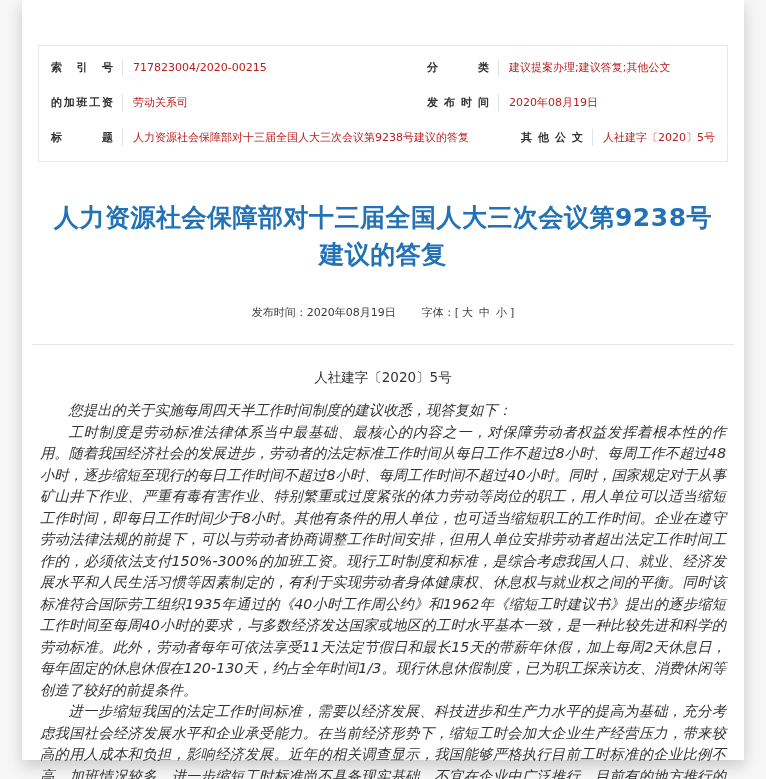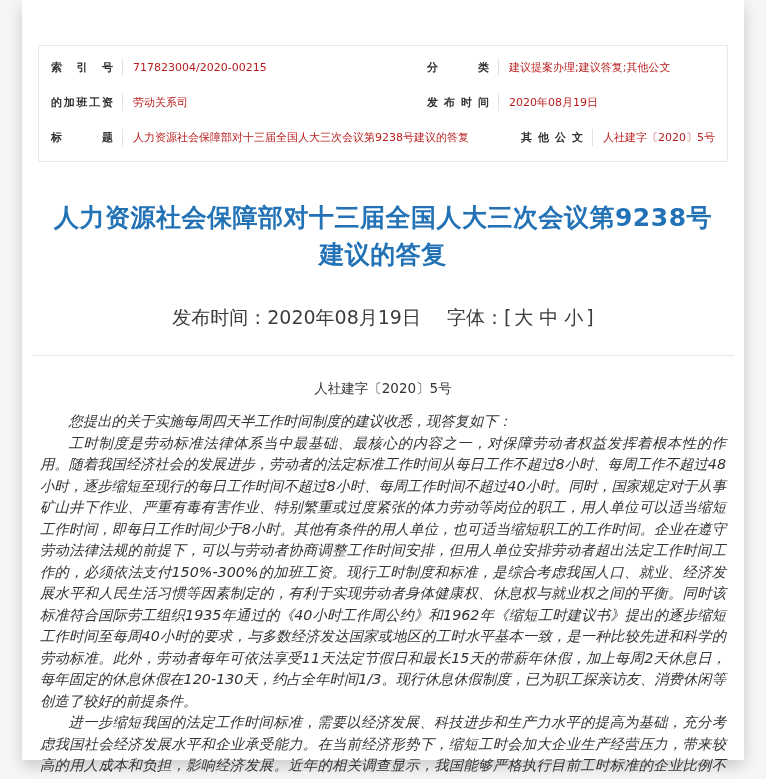--- a/index.html
+++ b/index.html
@@ -61,21 +61,21 @@
     text-align: center;
     color: #2272b5;
     font-size: 25px;
     font-weight: 700;
     line-height: 37px;
     letter-spacing: 0.5px;
   }
   .pub-line {
     margin-top: 32px;
     text-align: center;
-    font-size: 19px;
+    font-size: 11px;
     color: #3c3c3c;
   }
   .pub-line .gap { display: inline-block; width: 26px; }
   .font-switch span.size-link {
     display: inline-block;
     padding: 0 3px;
     cursor: pointer;
     color: #3c3c3c;
   }
   .divider {

